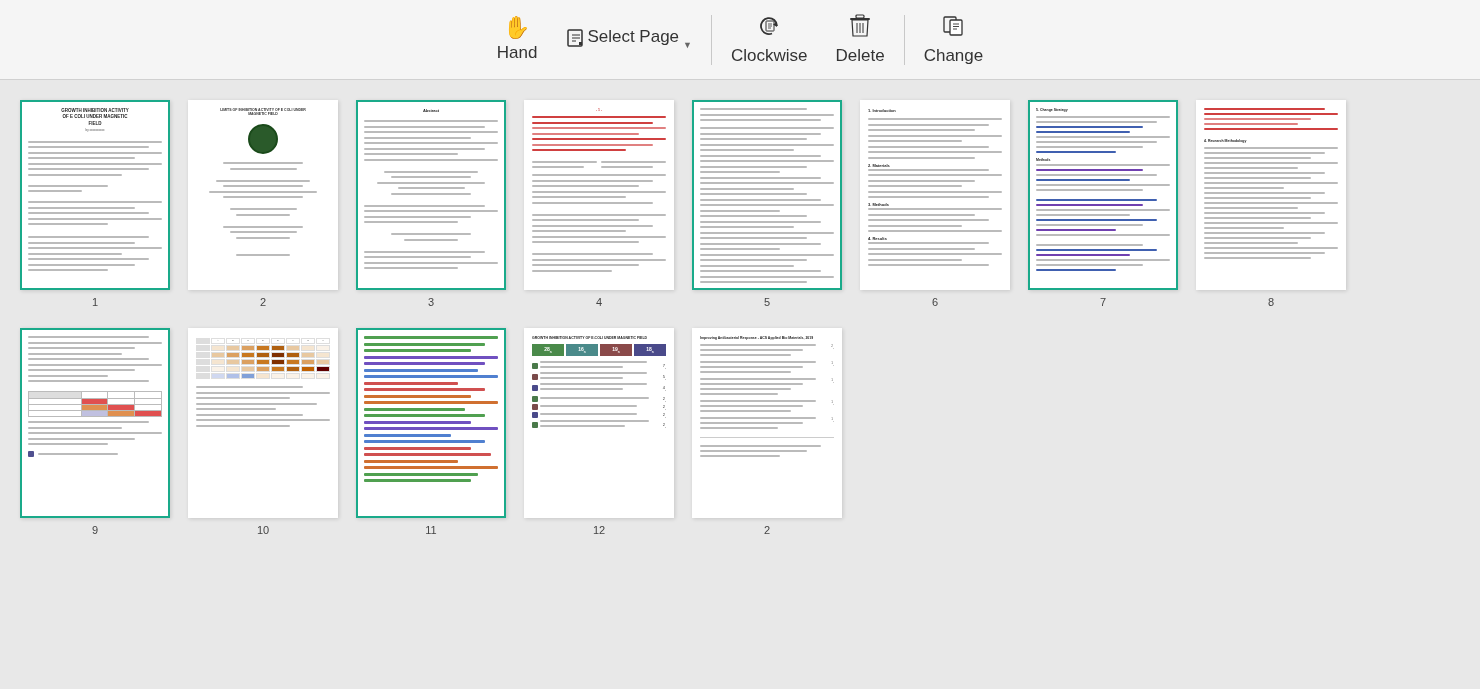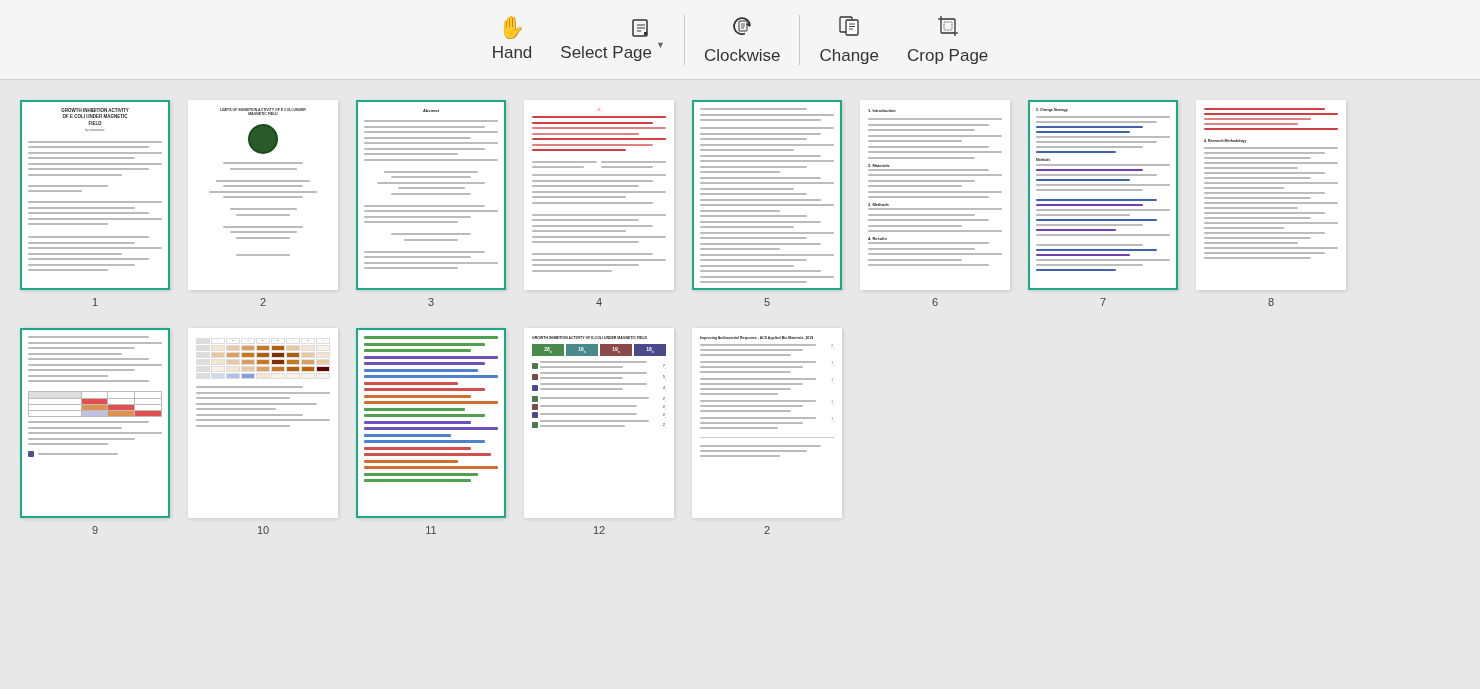--- a/index.html
+++ b/index.html
@@ -130,21 +130,21 @@
 
 <div class="toolbar">
 
   <div class="toolbar-btn">
     <span class="btn-icon">✋</span>
     <span class="btn-label">Hand</span>
   </div>
 
 
   <div class="toolbar-btn" style="flex-direction:row; min-width:80px; gap:4px;">
-    <div style="display:flex;flex-direction:column;align-items:flex-end;gap:0;">
+    <div style="display:flex;flex-direction:row;align-items:flex-start;gap:0;">
       <span class="btn-icon">
         <svg width="22" height="22" viewBox="0 0 22 22" fill="none">
           <rect x="3" y="3" width="14" height="16" rx="1" stroke="#333" stroke-width="1.5" fill="none"></rect>
           <path d="M7 8 L15 8 M7 11 L15 11 M7 14 L11 14" stroke="#333" stroke-width="1"></path>
           <path d="M14 15 L17 15 L17 18 L14 18 Z" fill="#333"></path>
         </svg>
       </span>
       <span class="btn-label">Select Page</span>
     </div>
     <span style="font-size:9px;color:#666;margin-top:10px;">▼</span>
@@ -160,49 +160,49 @@
         <polygon points="20,8 20,13 16,10.5" fill="#333"></polygon>
         <rect x="9" y="7" width="8" height="10" rx="0.5" stroke="#333" stroke-width="1" fill="none"></rect>
         <line x1="11" y1="10" x2="15" y2="10" stroke="#333" stroke-width="0.8"></line>
         <line x1="11" y1="12" x2="15" y2="12" stroke="#333" stroke-width="0.8"></line>
         <line x1="11" y1="14" x2="14" y2="14" stroke="#333" stroke-width="0.8"></line>
       </svg>
     </span>
     <span class="btn-label">Clockwise</span>
   </div>
 
+  <div class="toolbar-btn">
+    <span class="btn-icon">
+      <svg width="22" height="24" viewBox="0 0 22 24" fill="none">
+        <rect x="1" y="4" width="20" height="2" rx="1" fill="#333"></rect>
+        <rect x="7" y="1" width="8" height="3" rx="1" fill="none" stroke="#333" stroke-width="1.2"></rect>
+        <path d="M3 6 L4 22 L18 22 L19 6 Z" stroke="#333" stroke-width="1.2" fill="none"></path>
+        <line x1="8" y1="9" x2="8" y2="19" stroke="#333" stroke-width="1"></line>
+        <line x1="11" y1="9" x2="11" y2="19" stroke="#333" stroke-width="1"></line>
+        <line x1="14" y1="9" x2="14" y2="19" stroke="#333" stroke-width="1"></line>
+      </svg>
+    </span>
+    <span class="btn-label">Delete</span>
+  </div>
 
   <div class="toolbar-separator"></div>
 
   <div class="toolbar-btn">
     <span class="btn-icon">
       <svg width="24" height="24" viewBox="0 0 24 24" fill="none">
         <rect x="3" y="3" width="12" height="15" rx="1" stroke="#333" stroke-width="1.3" fill="none"></rect>
         <rect x="9" y="6" width="12" height="15" rx="1" stroke="#333" stroke-width="1.3" fill="white"></rect>
         <line x1="12" y1="10" x2="18" y2="10" stroke="#333" stroke-width="0.9"></line>
         <line x1="12" y1="12.5" x2="18" y2="12.5" stroke="#333" stroke-width="0.9"></line>
         <line x1="12" y1="15" x2="16" y2="15" stroke="#333" stroke-width="0.9"></line>
       </svg>
     </span>
     <span class="btn-label">Change</span>
   </div>
 
-  <div class="toolbar-btn">
-    <span class="btn-icon">
-      <svg width="24" height="24" viewBox="0 0 24 24" fill="none">
-        <rect x="5" y="5" width="14" height="14" rx="1" stroke="#333" stroke-width="1.3" fill="none"></rect>
-        <line x1="5" y1="5" x2="2" y2="5" stroke="#333" stroke-width="1.3"></line>
-        <line x1="5" y1="5" x2="5" y2="2" stroke="#333" stroke-width="1.3"></line>
-        <line x1="19" y1="19" x2="22" y2="19" stroke="#333" stroke-width="1.3"></line>
-        <line x1="19" y1="19" x2="19" y2="22" stroke="#333" stroke-width="1.3"></line>
-        <rect x="8" y="8" width="8" height="8" rx="0.5" stroke="#555" stroke-width="0.8" stroke-dasharray="2,1" fill="none"></rect>
-      </svg>
-    </span>
-    <span class="btn-label">Crop Page</span>
-  </div>
 </div>
 
 <div class="pages-container">
 
   <div class="pages-row">
 
     <div class="page-item">
       <div class="page-thumb selected">
         <div class="page-thumb-inner">
           <div style="text-align:center;margin-bottom:3px;">

